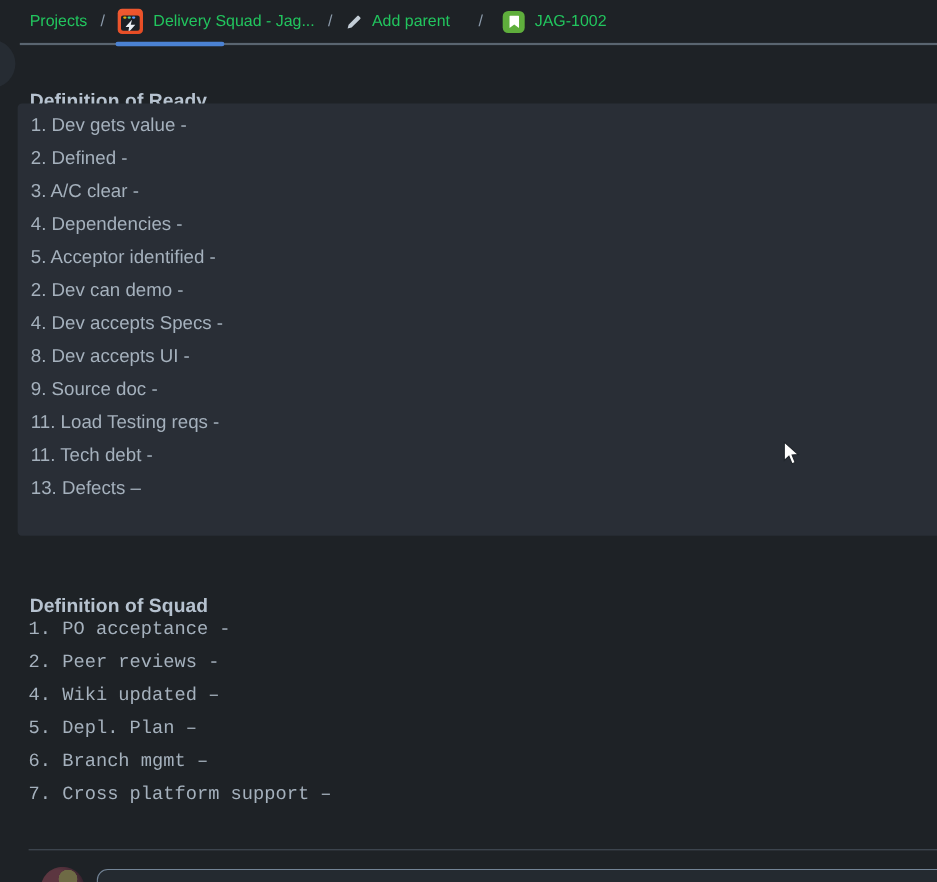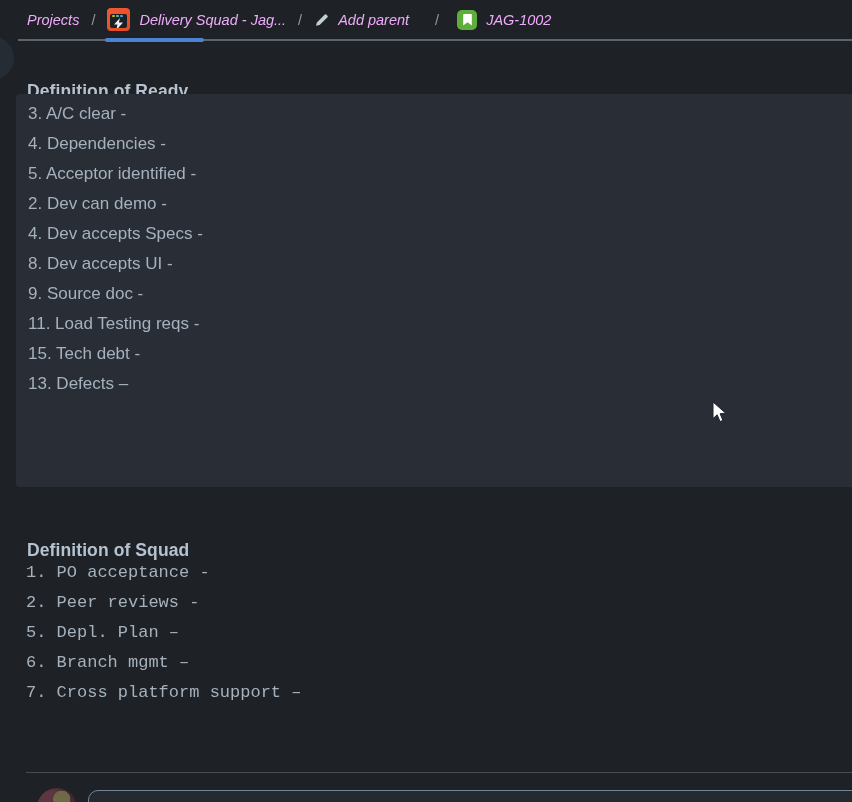--- a/index.html
+++ b/index.html
@@ -10,21 +10,21 @@
     -webkit-font-smoothing:antialiased;
   }
   .screen{position:absolute;inset:0;}
 
   
   .breadcrumb{
     position:absolute;left:27px;top:0;height:39px;
     display:flex;align-items:center;
     font-size:14.5px;color:#9FADBC;white-space:nowrap;
   }
-  .crumb{display:flex;align-items:center;cursor:pointer;color:#f0abfc;text-decoration:none;font-style:italic;}
+  .crumb{display:flex;align-items:center;cursor:pointer;color:#22c55e;text-decoration:none;}
   .crumb-sep{margin:0 12px;color:#8C9BAB;}
   .crumb-sep.wide{margin-left:26px;margin-right:18px;}
 
   .proj-icon{
     position:relative;width:23px;height:23px;border-radius:4px;
     background:linear-gradient(145deg,#F05B33,#E44A22);
     margin-right:9px;flex:0 0 auto;
   }
   .proj-icon .inner{
     position:absolute;left:3px;right:3px;top:6px;bottom:3px;
@@ -139,37 +139,40 @@
   </nav>
 
   <div class="tab-track"></div>
   <div class="tab-thumb"></div>
 
   <div class="edge-handle"></div>
 
   <h2 class="section-title title-ready">Definition of Ready</h2>
 
   <div class="ready-panel">
+    <div class="list-line">1. Dev gets value -</div>
+    <div class="list-line">2. Defined -</div>
     <div class="list-line">3. A/C clear -</div>
     <div class="list-line">4. Dependencies -</div>
     <div class="list-line">5. Acceptor identified -</div>
     <div class="list-line">2. Dev can demo -</div>
     <div class="list-line">4. Dev accepts Specs -</div>
     <div class="list-line">8. Dev accepts UI -</div>
     <div class="list-line">9. Source doc -</div>
     <div class="list-line">11. Load Testing reqs -</div>
-    <div class="list-line">15. Tech debt -</div>
+    <div class="list-line">11. Tech debt -</div>
     <div class="list-line">13. Defects –</div>
   </div>
 
   <h2 class="section-title title-done">Definition of Squad</h2>
 
   <div class="done-list">
     <div class="list-line">1. PO acceptance -</div>
     <div class="list-line">2. Peer reviews -</div>
+    <div class="list-line">4. Wiki updated –</div>
     <div class="list-line">5. Depl. Plan –</div>
     <div class="list-line">6. Branch mgmt –</div>
     <div class="list-line">7. Cross platform support –</div>
   </div>
 
   <div class="bottom-divider"></div>
 
   <div class="comment-avatar"></div>
   <div class="comment-box"></div>
 

